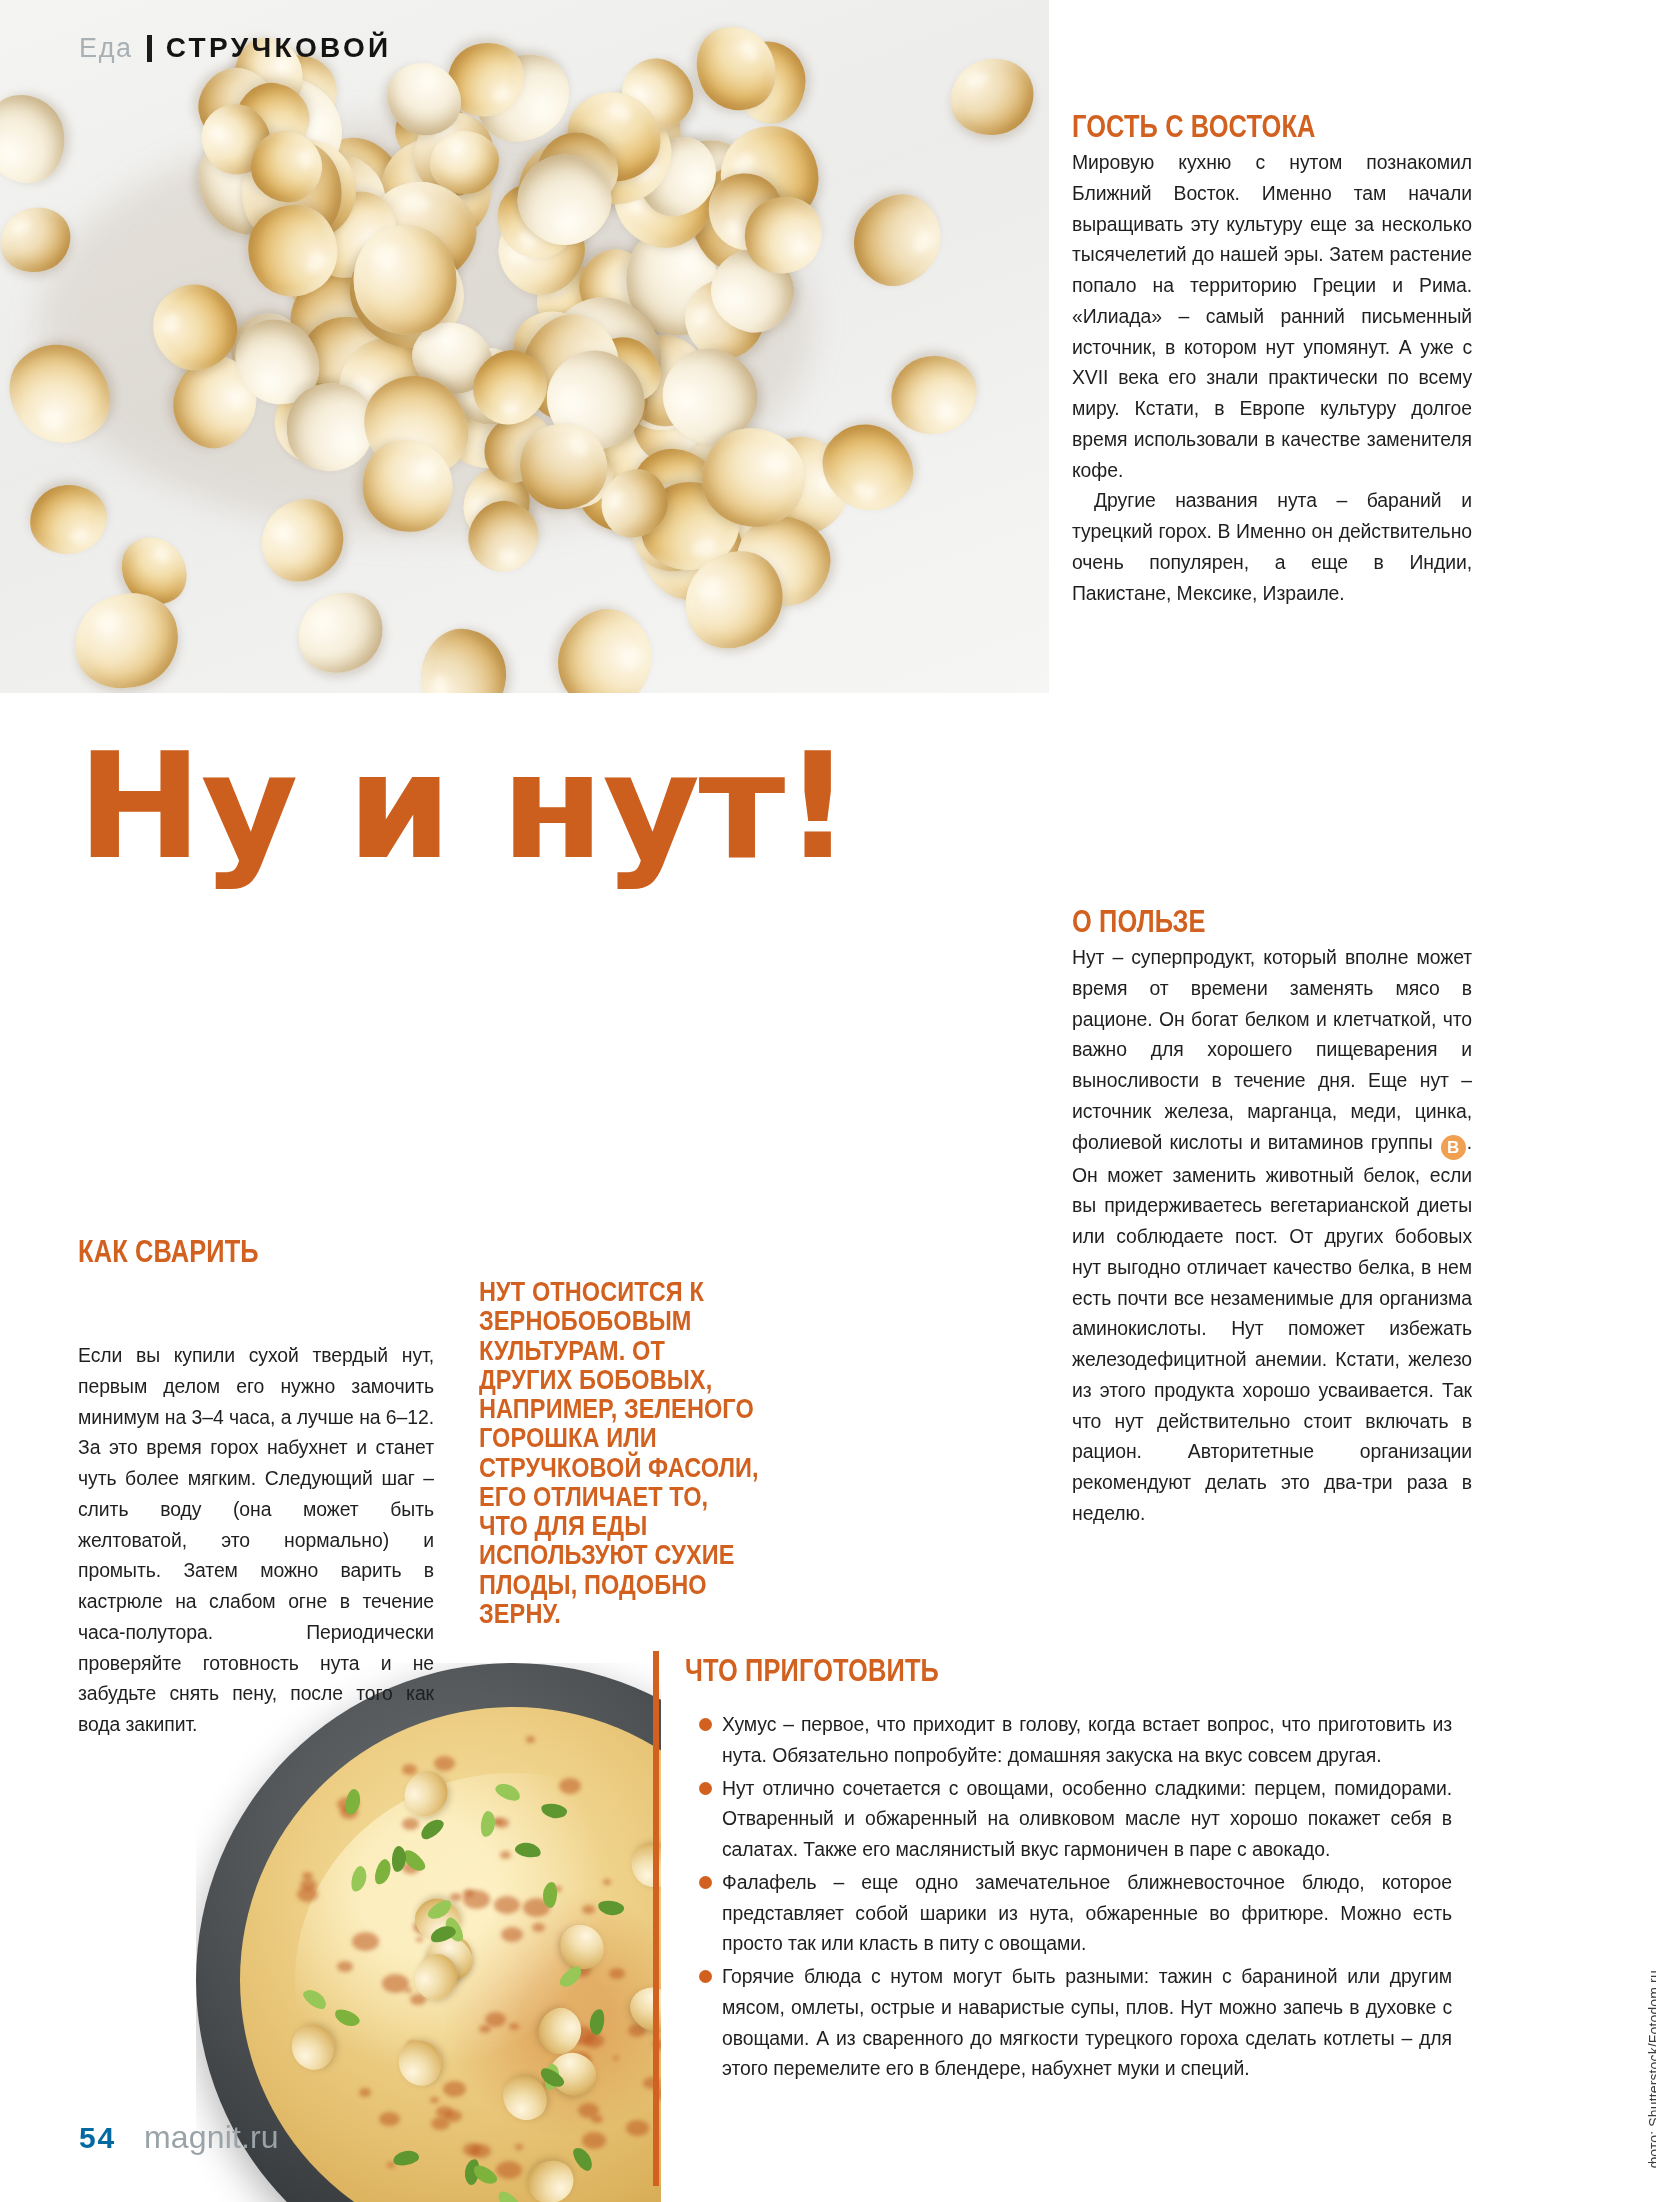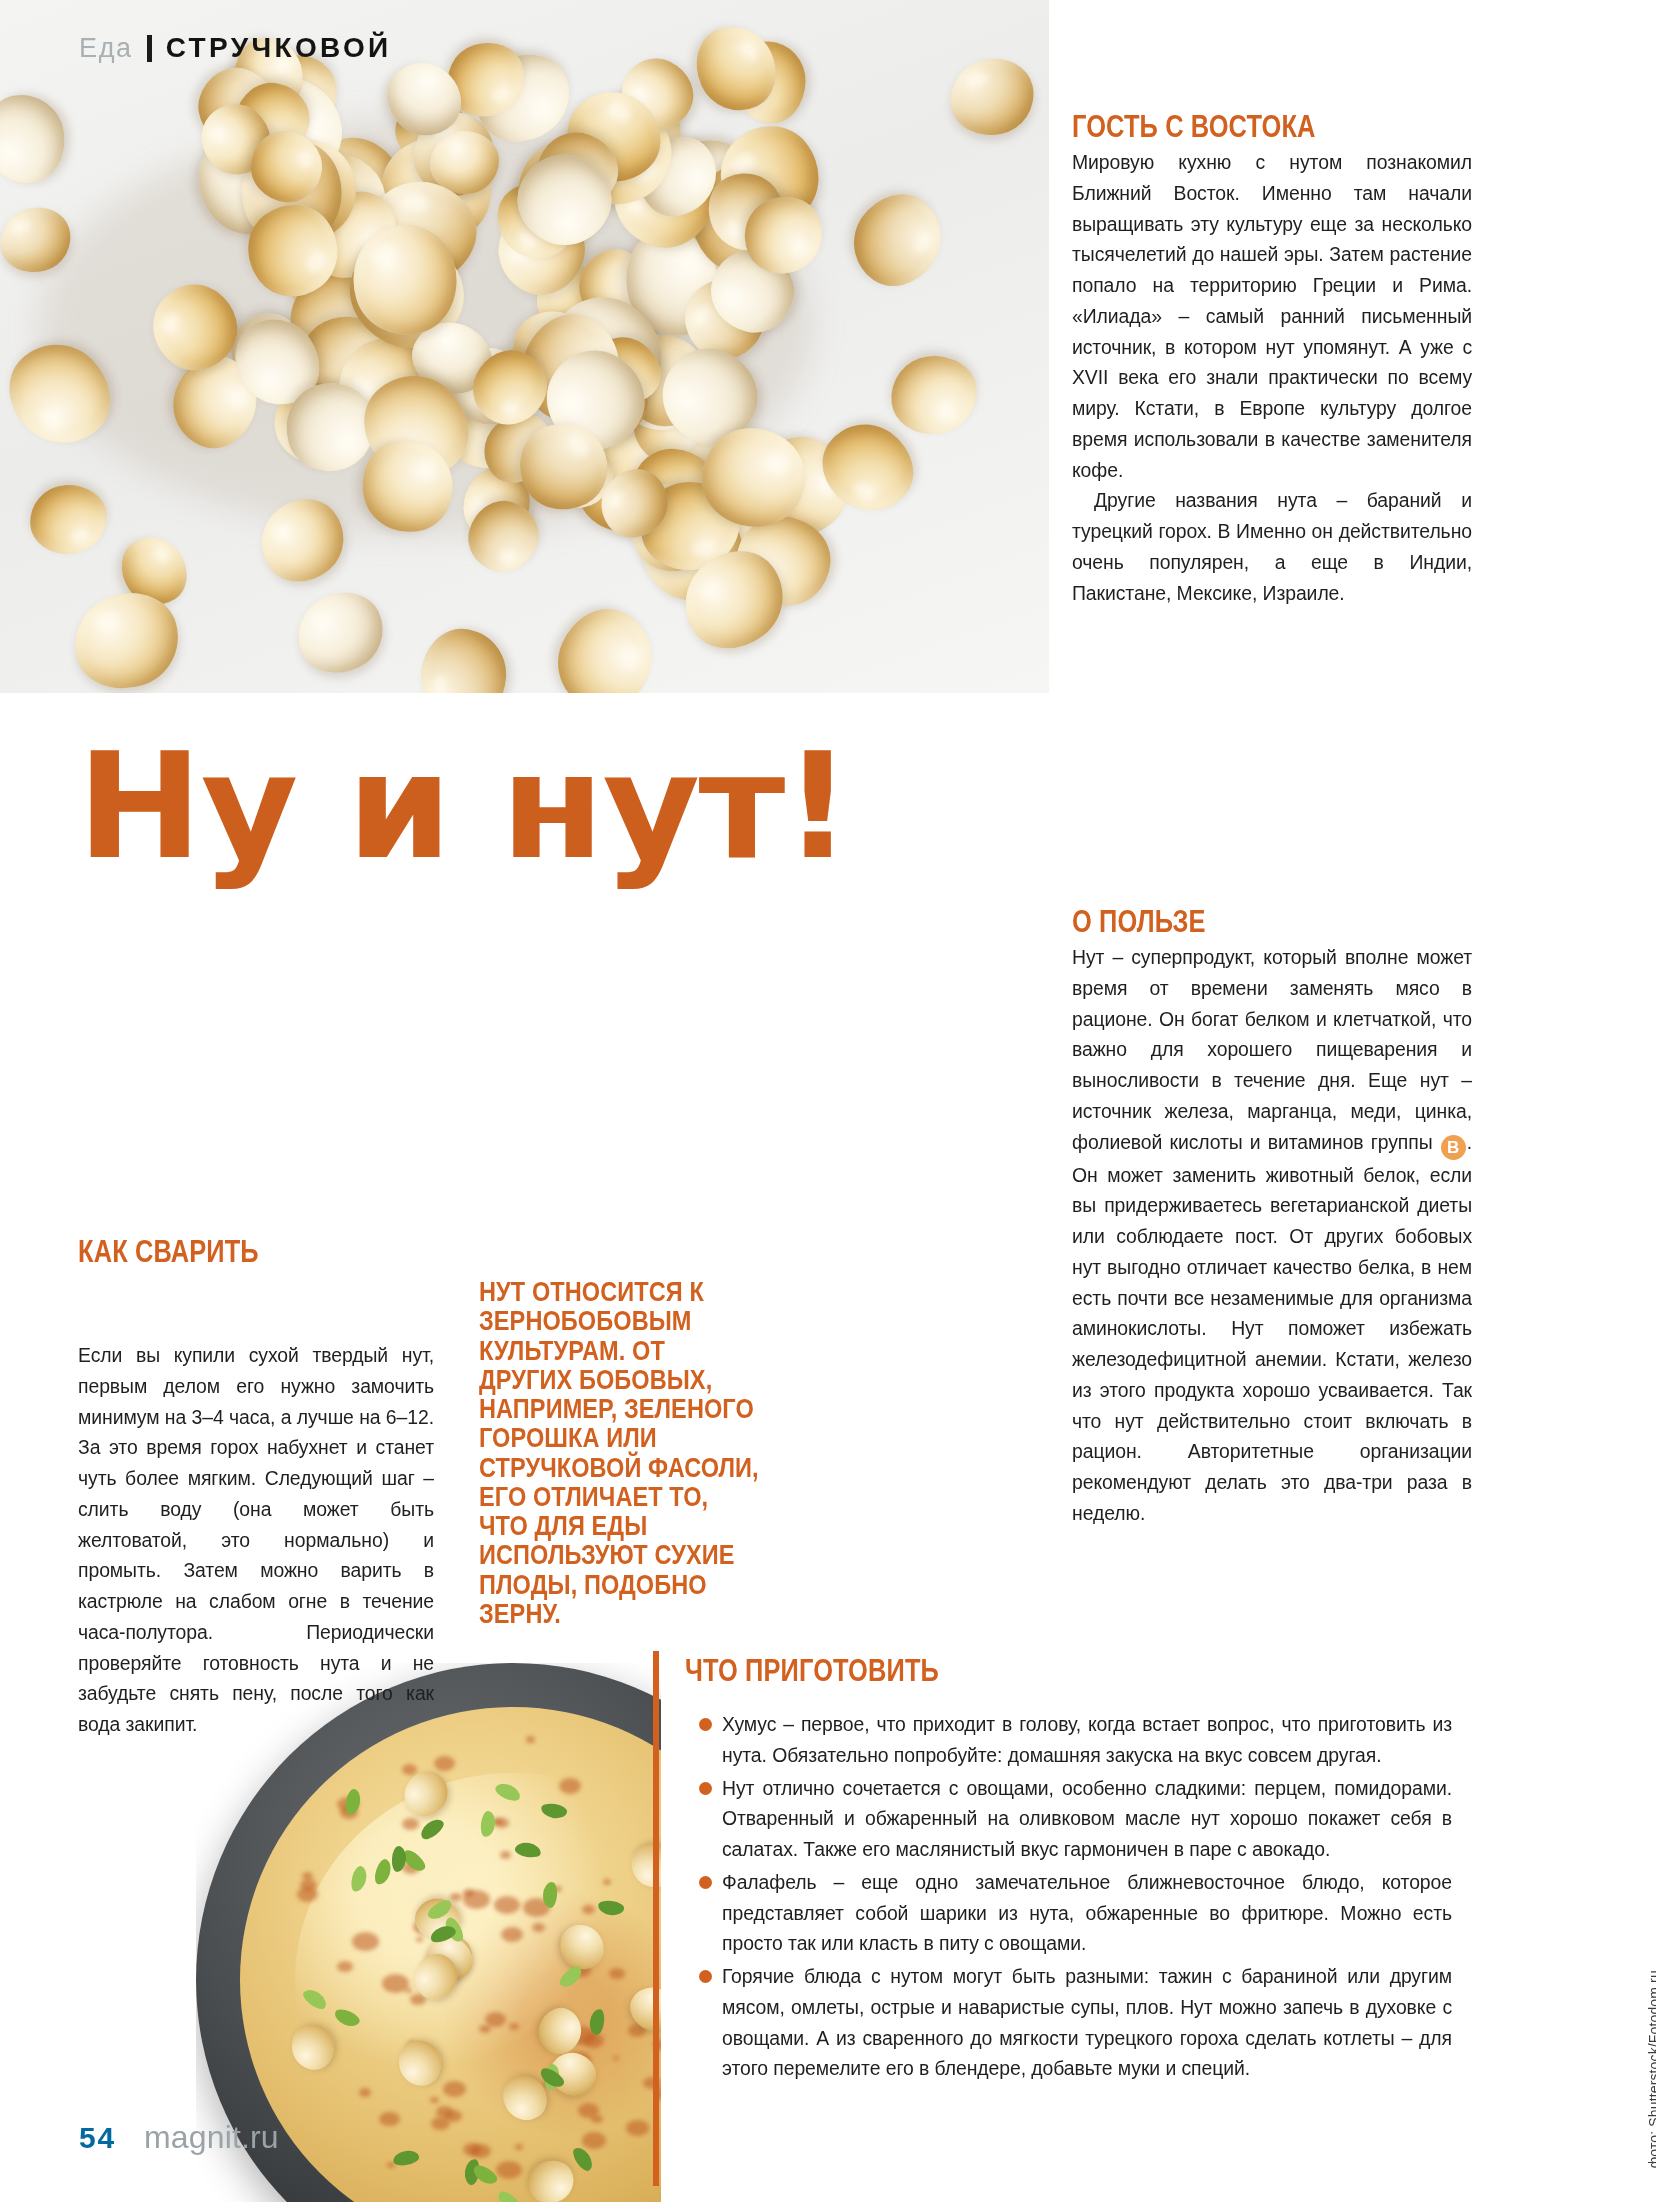--- a/index.html
+++ b/index.html
@@ -466,21 +466,21 @@
   </div>
 
   <div class="vrule"></div>
 
   <div class="h-orange" id="whatcook-heading">ЧТО ПРИГОТОВИТЬ</div>
   <div id="whatcook-list">
     <ul class="blist">
         <li>Хумус – первое, что приходит в голову, когда встает вопрос, что приготовить из нута. Обязательно попробуйте: домашняя закуска на вкус совсем другая.</li>
         <li>Нут отлично сочетается с овощами, особенно сладкими: перцем, помидорами. Отваренный и обжаренный на оливковом масле нут хорошо покажет себя в салатах. Также его маслянистый вкус гармоничен в паре с авокадо.</li>
         <li>Фалафель – еще одно замечательное ближневосточное блюдо, которое представляет собой шарики из нута, обжаренные во фритюре. Можно есть просто так или класть в питу с овощами.</li>
-        <li>Горячие блюда с нутом могут быть разными: тажин с бараниной или другим мясом, омлеты, острые и наваристые супы, плов. Нут можно запечь в духовке с овощами. А из сваренного до мягкости турецкого гороха сделать котлеты – для этого перемелите его в блендере, добавьте муки и специй.</li>
+        <li>Горячие блюда с нутом могут быть разными: тажин с бараниной или другим мясом, омлеты, острые и наваристые супы, плов. Нут можно запечь в духовке с овощами. А из сваренного до мягкости турецкого гороха сделать котлеты – для этого перемелите его в блендере, набухнет муки и специй.</li>
       </ul>
   </div>
 
   <div class="footer">
     <span class="folio">54</span>
     <span class="site">magnit.ru</span>
   </div>
 
   <div class="credit">фото: Shutterstock/Fotodom.ru</div>
 

